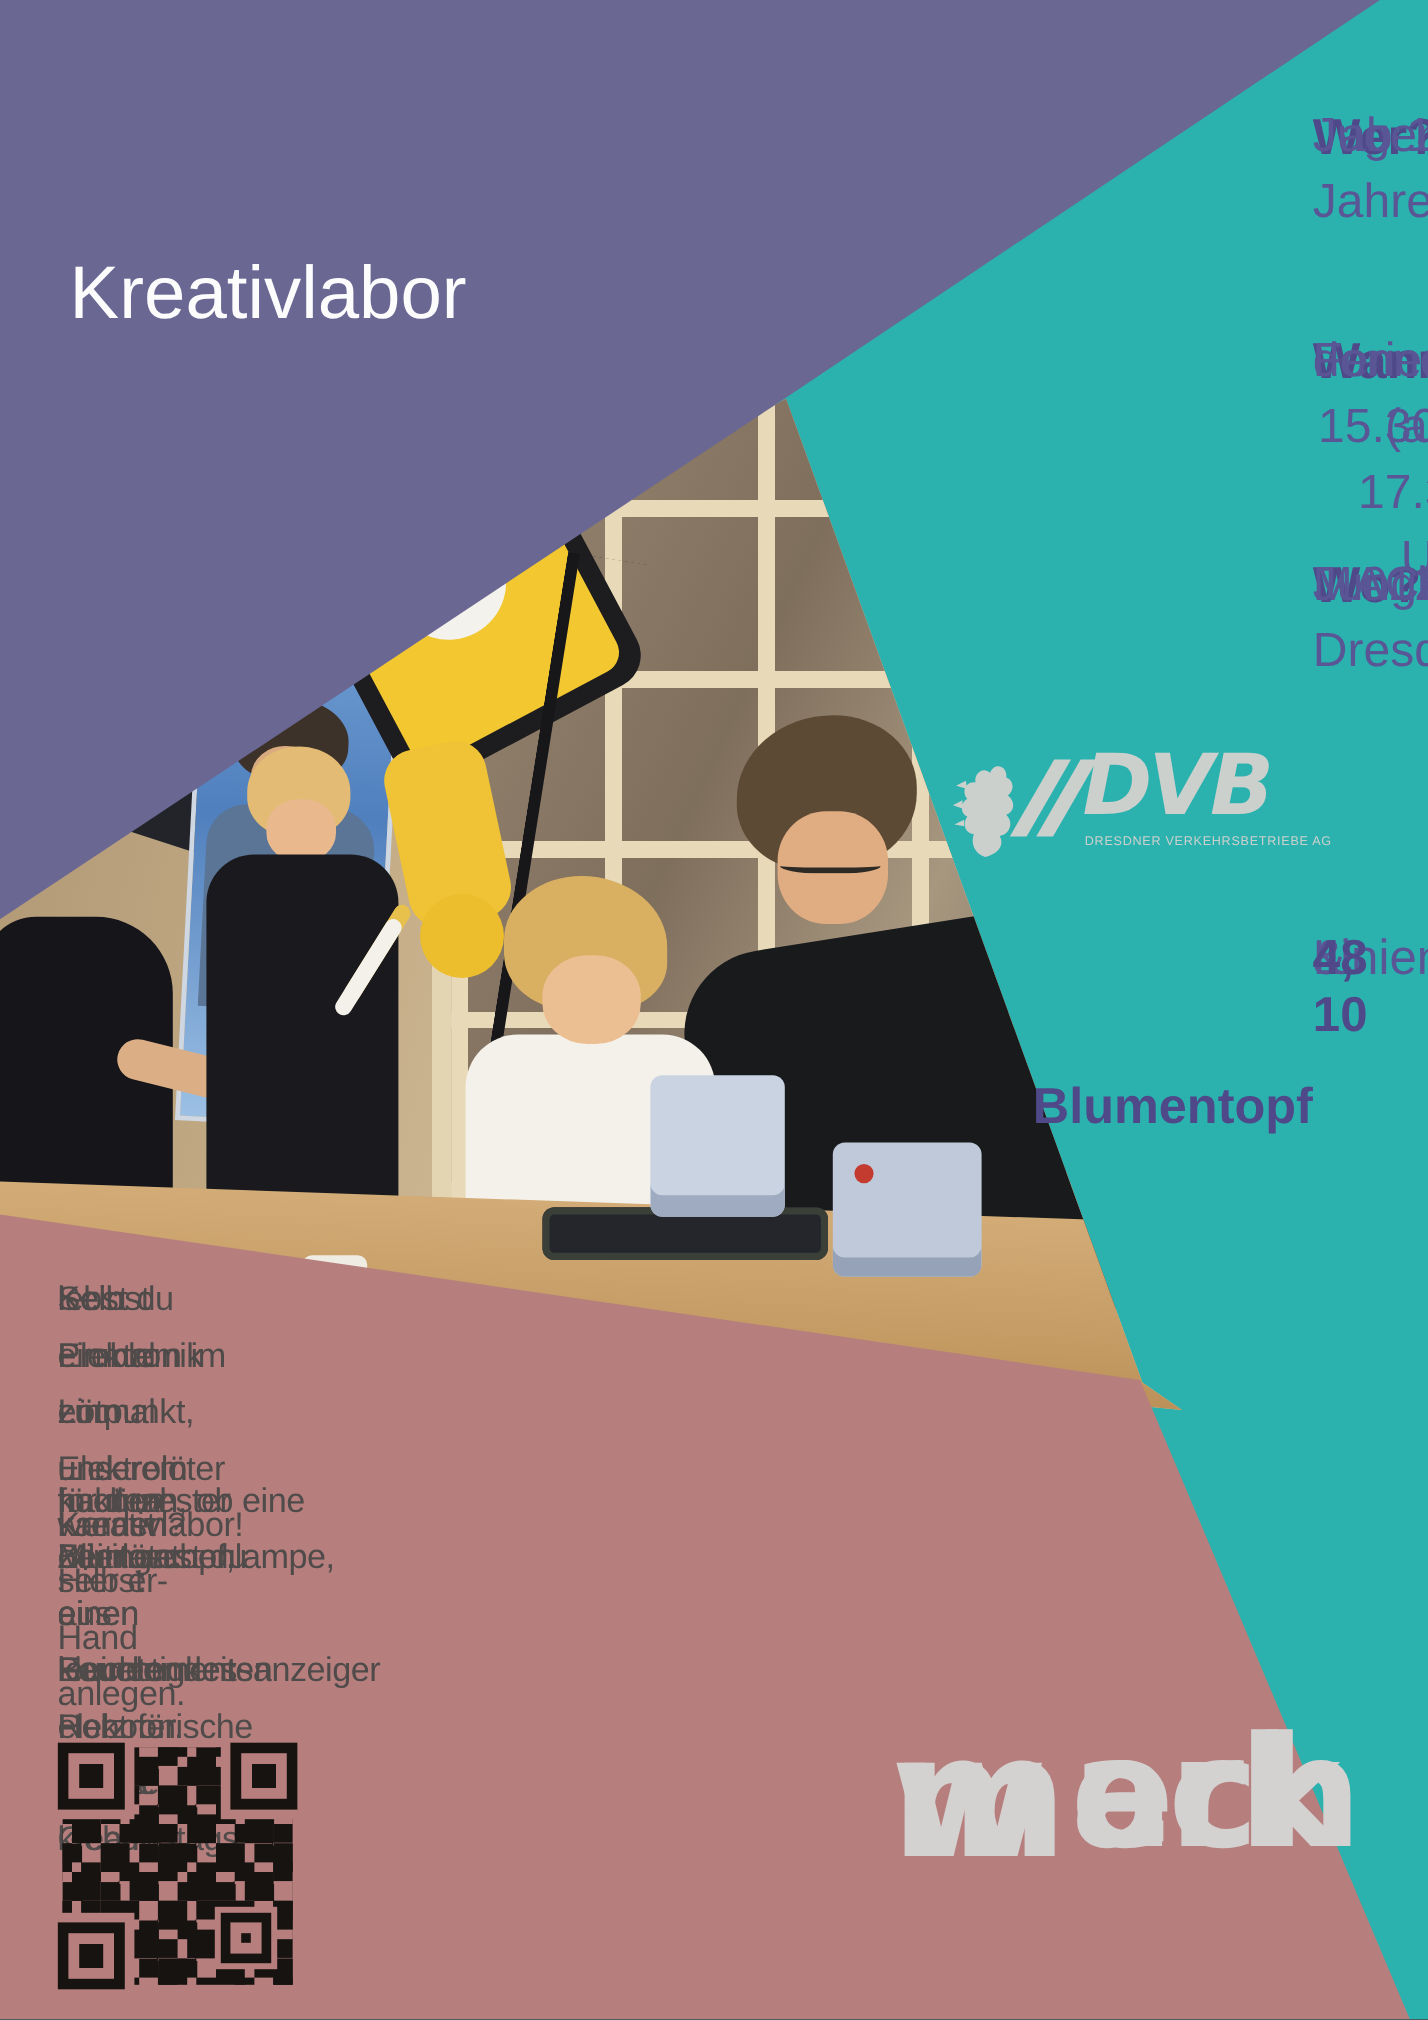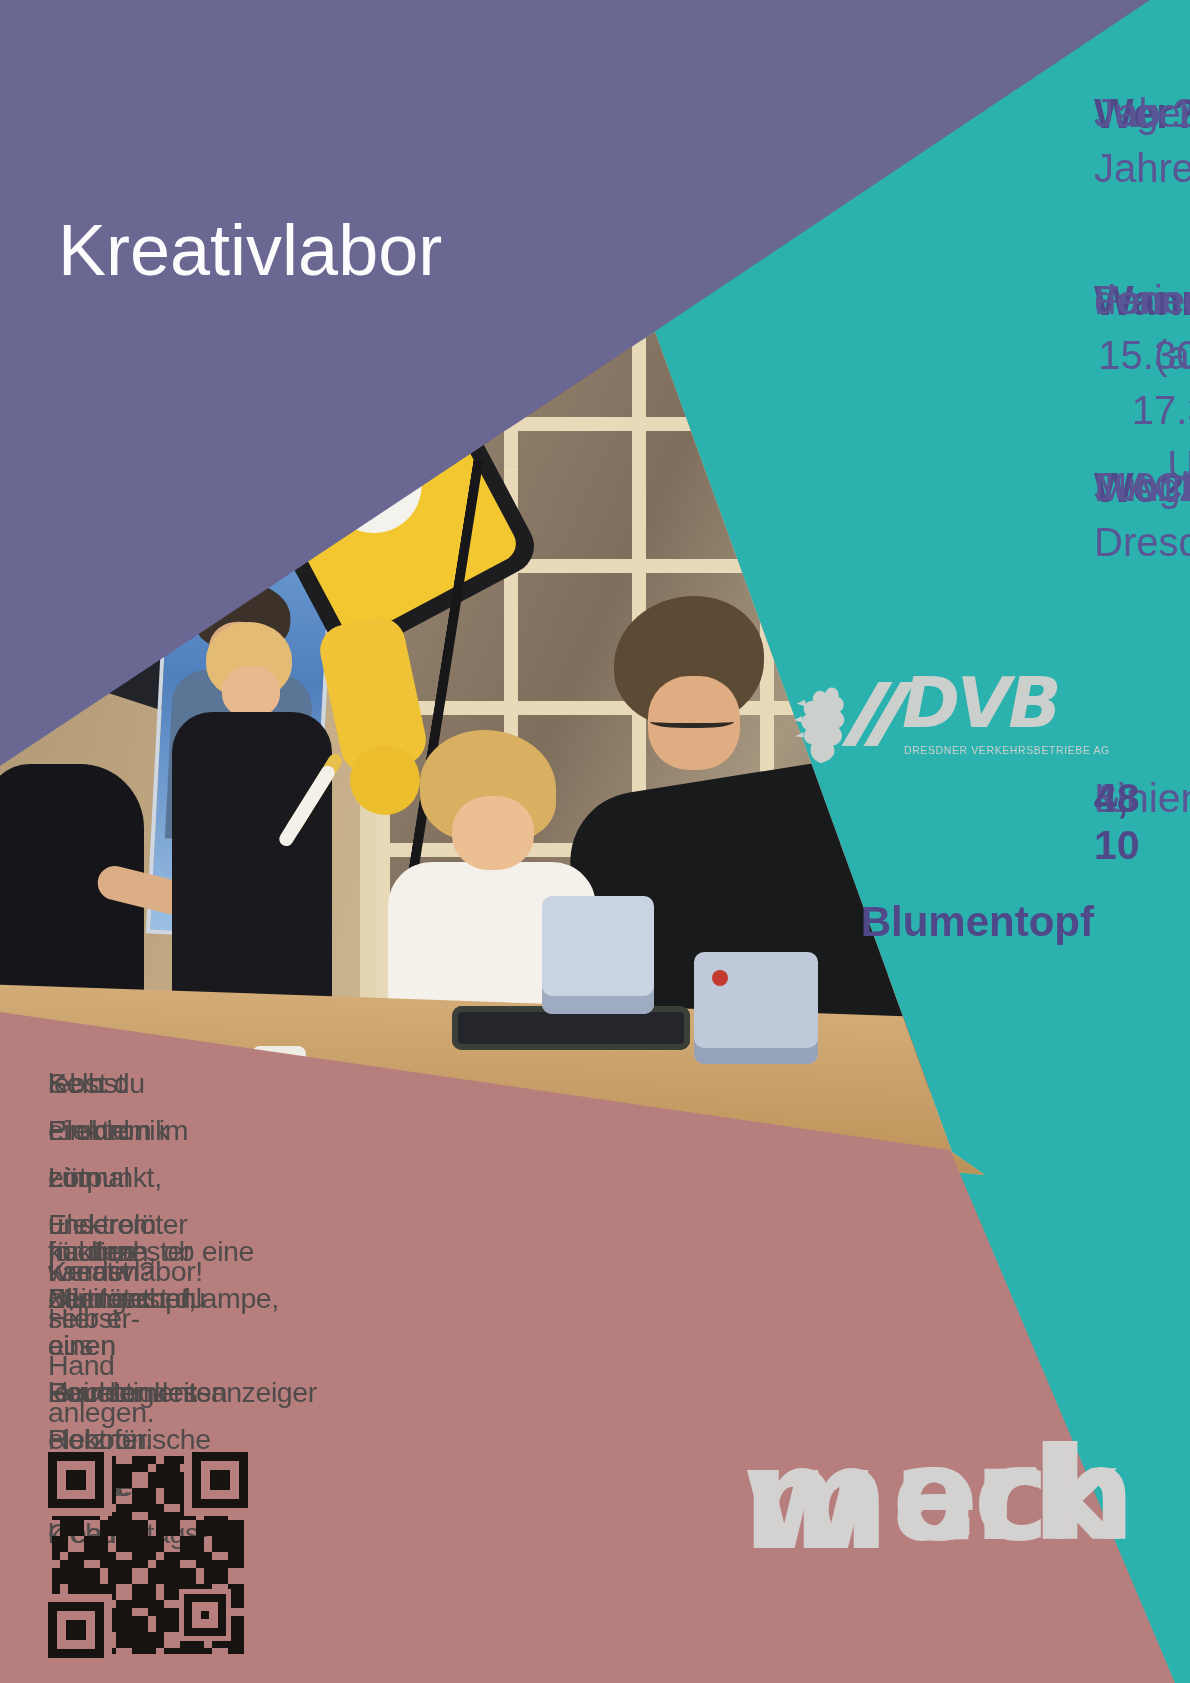--- a/index.html
+++ b/index.html
@@ -59,34 +59,34 @@
   .ph-station2{left:694px;top:952px;width:124px;height:112px;background:#bfc9da;border-radius:10px;box-shadow:inset 0 -16px 0 #95a2b8;}
   .ph-station2 .dot{left:18px;top:18px;width:16px;height:16px;background:#c33b2f;border-radius:50%;}
   .ph-powerbar{left:452px;top:1006px;width:238px;height:44px;background:#24262b;border-radius:10px;box-shadow:inset 0 0 0 6px #3a3f37;}
   .ph-wire1{left:40px;top:1070px;width:280px;height:60px;border-top:6px solid #b2482f;border-radius:50%;background:none;}
   .ph-wire2{left:140px;top:1096px;width:240px;height:50px;border-top:6px solid #355f8e;border-radius:50%;background:none;transform:rotate(-6deg);}
   .ph-cup{left:252px;top:1046px;width:54px;height:44px;background:#efece4;border-radius:8px 8px 16px 16px;}
 
   
   .title{left:54px;top:58px;z-index:6;color:#fcfcfd;font-family:"DejaVu Sans",sans-serif;
     font-weight:800;font-size:128px;line-height:1.05;letter-spacing:-2px;}
-  .subtitle{left:58px;top:214px;z-index:6;color:#fcfcfd;font-weight:400;font-size:72px;line-height:1;}
+  .subtitle{left:58px;top:214px;z-index:6;color:#fcfcfd;font-weight:400;font-size:62px;line-height:1;}
 
   
   .info-block{right:96px;z-index:6;text-align:right;color:#5a5695;font-size:40px;line-height:55px;}
   .info-head{font-weight:800;color:#4f4989;font-size:42px;position:static;display:block;}
   .info-line{position:static;display:block;}
   .b-who{top:86px;} .b-when{top:273px;} .b-where{top:460px;}
   .linien{right:96px;top:775px;z-index:6;color:#5a5695;font-size:41px;}
   .linien b{font-weight:800;color:#4f4989;}
   .linien span,.linien b{position:static;}
   .kostenfrei{right:96px;top:898px;z-index:6;color:#4f4989;font-weight:800;font-size:42px;}
 
   
-  .dvb{right:96px;top:672px;z-index:6;width:300px;height:102px;}
+  .dvb{right:96px;top:623px;z-index:6;width:300px;height:102px;}
   .dvb-lion{left:0;top:6px;width:54px;height:92px;}
   .dvb-slash1,.dvb-slash2{top:10px;width:14px;height:64px;background:#ccd0cd;transform:skewX(-30deg);}
   .dvb-slash1{left:66px;} .dvb-slash2{left:88px;}
   .dvb-word{left:108px;top:-4px;color:#ccd0cd;font-family:"DejaVu Sans",sans-serif;
     font-weight:800;font-style:italic;font-size:70px;letter-spacing:-3px;line-height:1;}
   .dvb-sub{left:110px;top:72px;color:#ccd0cd;font-size:10.5px;letter-spacing:.6px;white-space:nowrap;}
 
   
   .para{left:48px;z-index:6;color:#4f4b4a;font-size:28.5px;line-height:47px;letter-spacing:-.4px;}
   .para .info-line{white-space:pre-wrap;}

